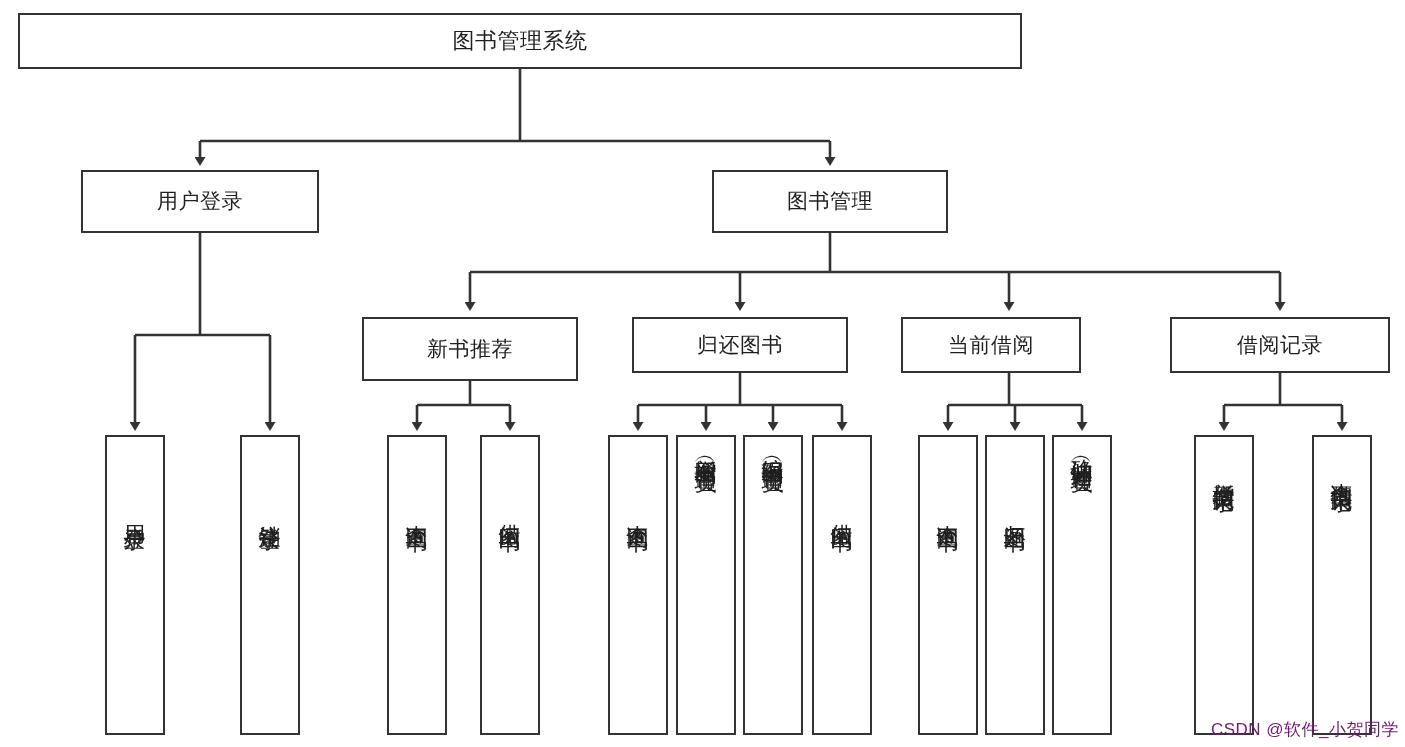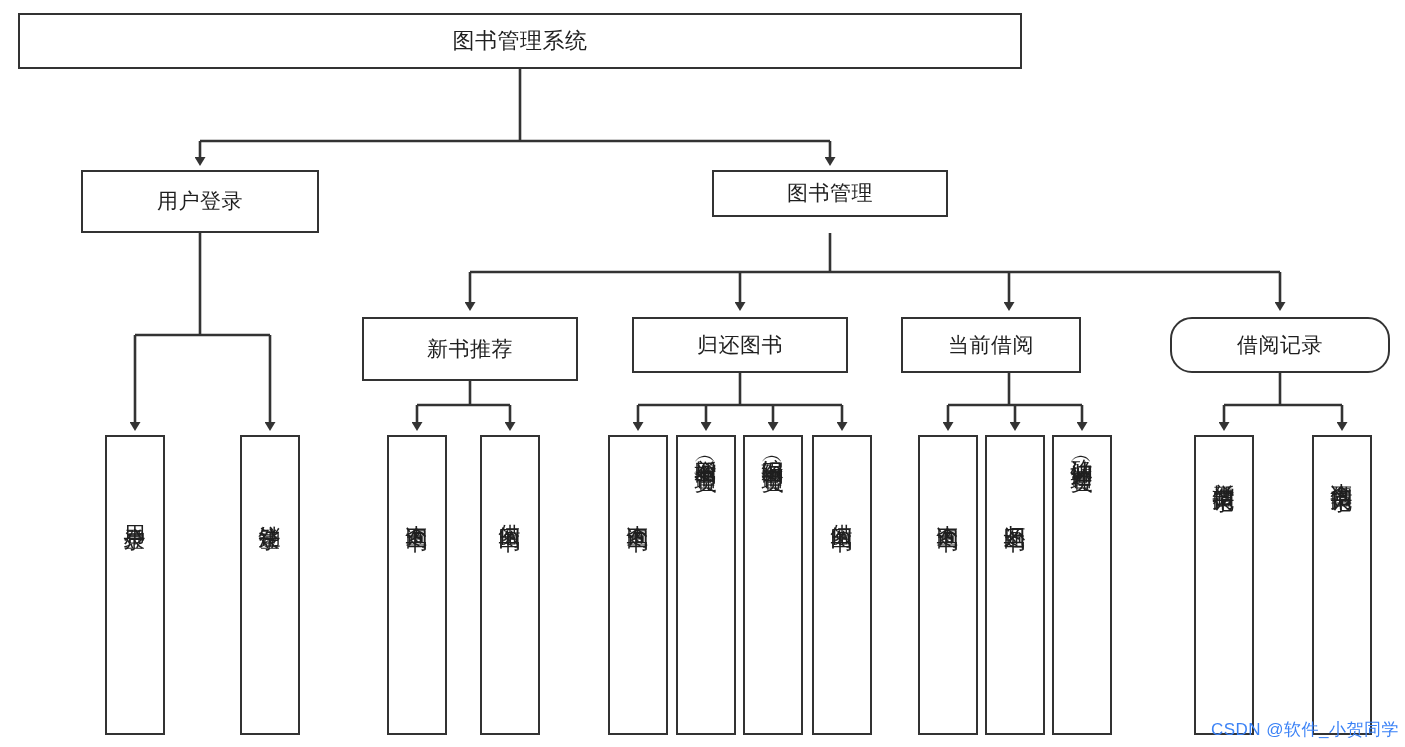--- a/index.html
+++ b/index.html
@@ -61,21 +61,21 @@
     padding-top:6px;
   }
   .leaf.short .vlabel{ padding-top:70px; }
   .leaf.medium .vlabel{ padding-top:28px; }
   .leaf.long .vlabel{ padding-top:4px; }
   .watermark{
     position:absolute;
     right:6px;
     bottom:6px;
     font-size:17px;
-    color:#3b82f6;
+    color:#701a75;
     letter-spacing:0.5px;
     white-space:nowrap;
     font-family:"Liberation Sans","DejaVu Sans",sans-serif;
   }
 </style>
 </head>
 <body>
 
 <div id="canvas">
 
@@ -129,34 +129,34 @@
     </g>
   </svg>
 
   <div class="node level1" id="node-root" style="left: 18px; top: 13px; width: 1004px; height: 56px;">
     <span class="label">图书管理系统</span>
   </div>
 
   <div class="node level2" id="node-l2-0" style="left: 81px; top: 170px; width: 238px; height: 63px;">
     <span class="label">用户登录</span>
   </div>
-  <div class="node level2" id="node-l2-1" style="left: 712px; top: 170px; width: 236px; height: 47px;">
+  <div class="node level2" id="node-l2-1" style="left: 712px; top: 170px; width: 236px; height: 63px;">
     <span class="label">图书管理</span>
   </div>
 
   <div class="node level3" id="node-l3-0" style="left: 362px; top: 317px; width: 216px; height: 64px;">
     <span class="label">新书推荐</span>
   </div>
   <div class="node level3" id="node-l3-1" style="left: 632px; top: 317px; width: 216px; height: 56px;">
     <span class="label">归还图书</span>
   </div>
   <div class="node level3" id="node-l3-2" style="left: 901px; top: 317px; width: 180px; height: 56px;">
     <span class="label">当前借阅</span>
   </div>
-  <div class="node level3" id="node-l3-3" style="left: 1170px; top: 317px; width: 220px; height: 56px; border-radius: 22px;">
+  <div class="node level3" id="node-l3-3" style="left: 1170px; top: 317px; width: 220px; height: 56px;">
     <span class="label">借阅记录</span>
   </div>
 
   <div class="leaf short" id="leaf-0" style="left: 105px; top: 435px; width: 60px; height: 300px;">
     <span class="vlabel">用户登录</span>
   </div>
   <div class="leaf short" id="leaf-1" style="left: 240px; top: 435px; width: 60px; height: 300px;">
     <span class="vlabel">注销登录</span>
   </div>
   <div class="leaf short" id="leaf-2" style="left: 387px; top: 435px; width: 60px; height: 300px;">

